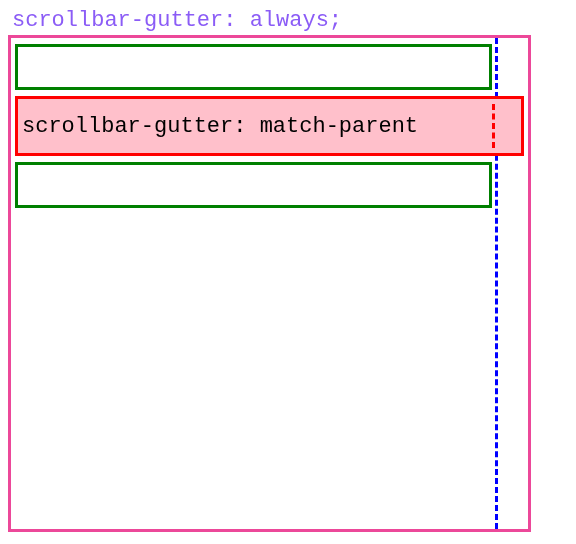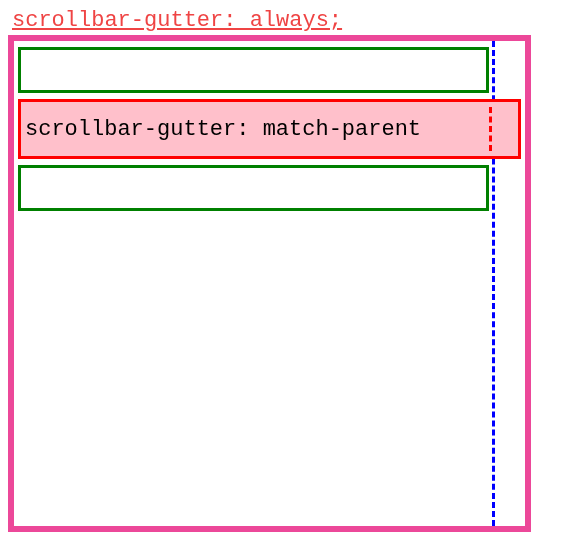--- a/index.html
+++ b/index.html
@@ -4,30 +4,29 @@
   <style>
     body {
       margin: 0;
       padding: 8px;
       font-family: "Courier New", Courier, monospace;
       font-size: 22px;
       background: #fff;
       box-sizing: border-box;
     }
     .heading {
-      color: #ef4444;
+      color: #8b5cf6;
       margin-bottom: 2px;
       padding-left: 4px;
-      text-decoration: underline;
     }
     .container {
       position: relative;
       width: 523px;
       height: 497px;
-      border: 6px solid #ec4899;
+      border: 3px solid #ec4899;
       box-sizing: border-box;
     }
     .gutter-line {
       position: absolute;
       top: 0;
       right: 30px;
       width: 0;
       height: 100%;
       border-right: 3px dashed #0000ff;
       pointer-events: none;

